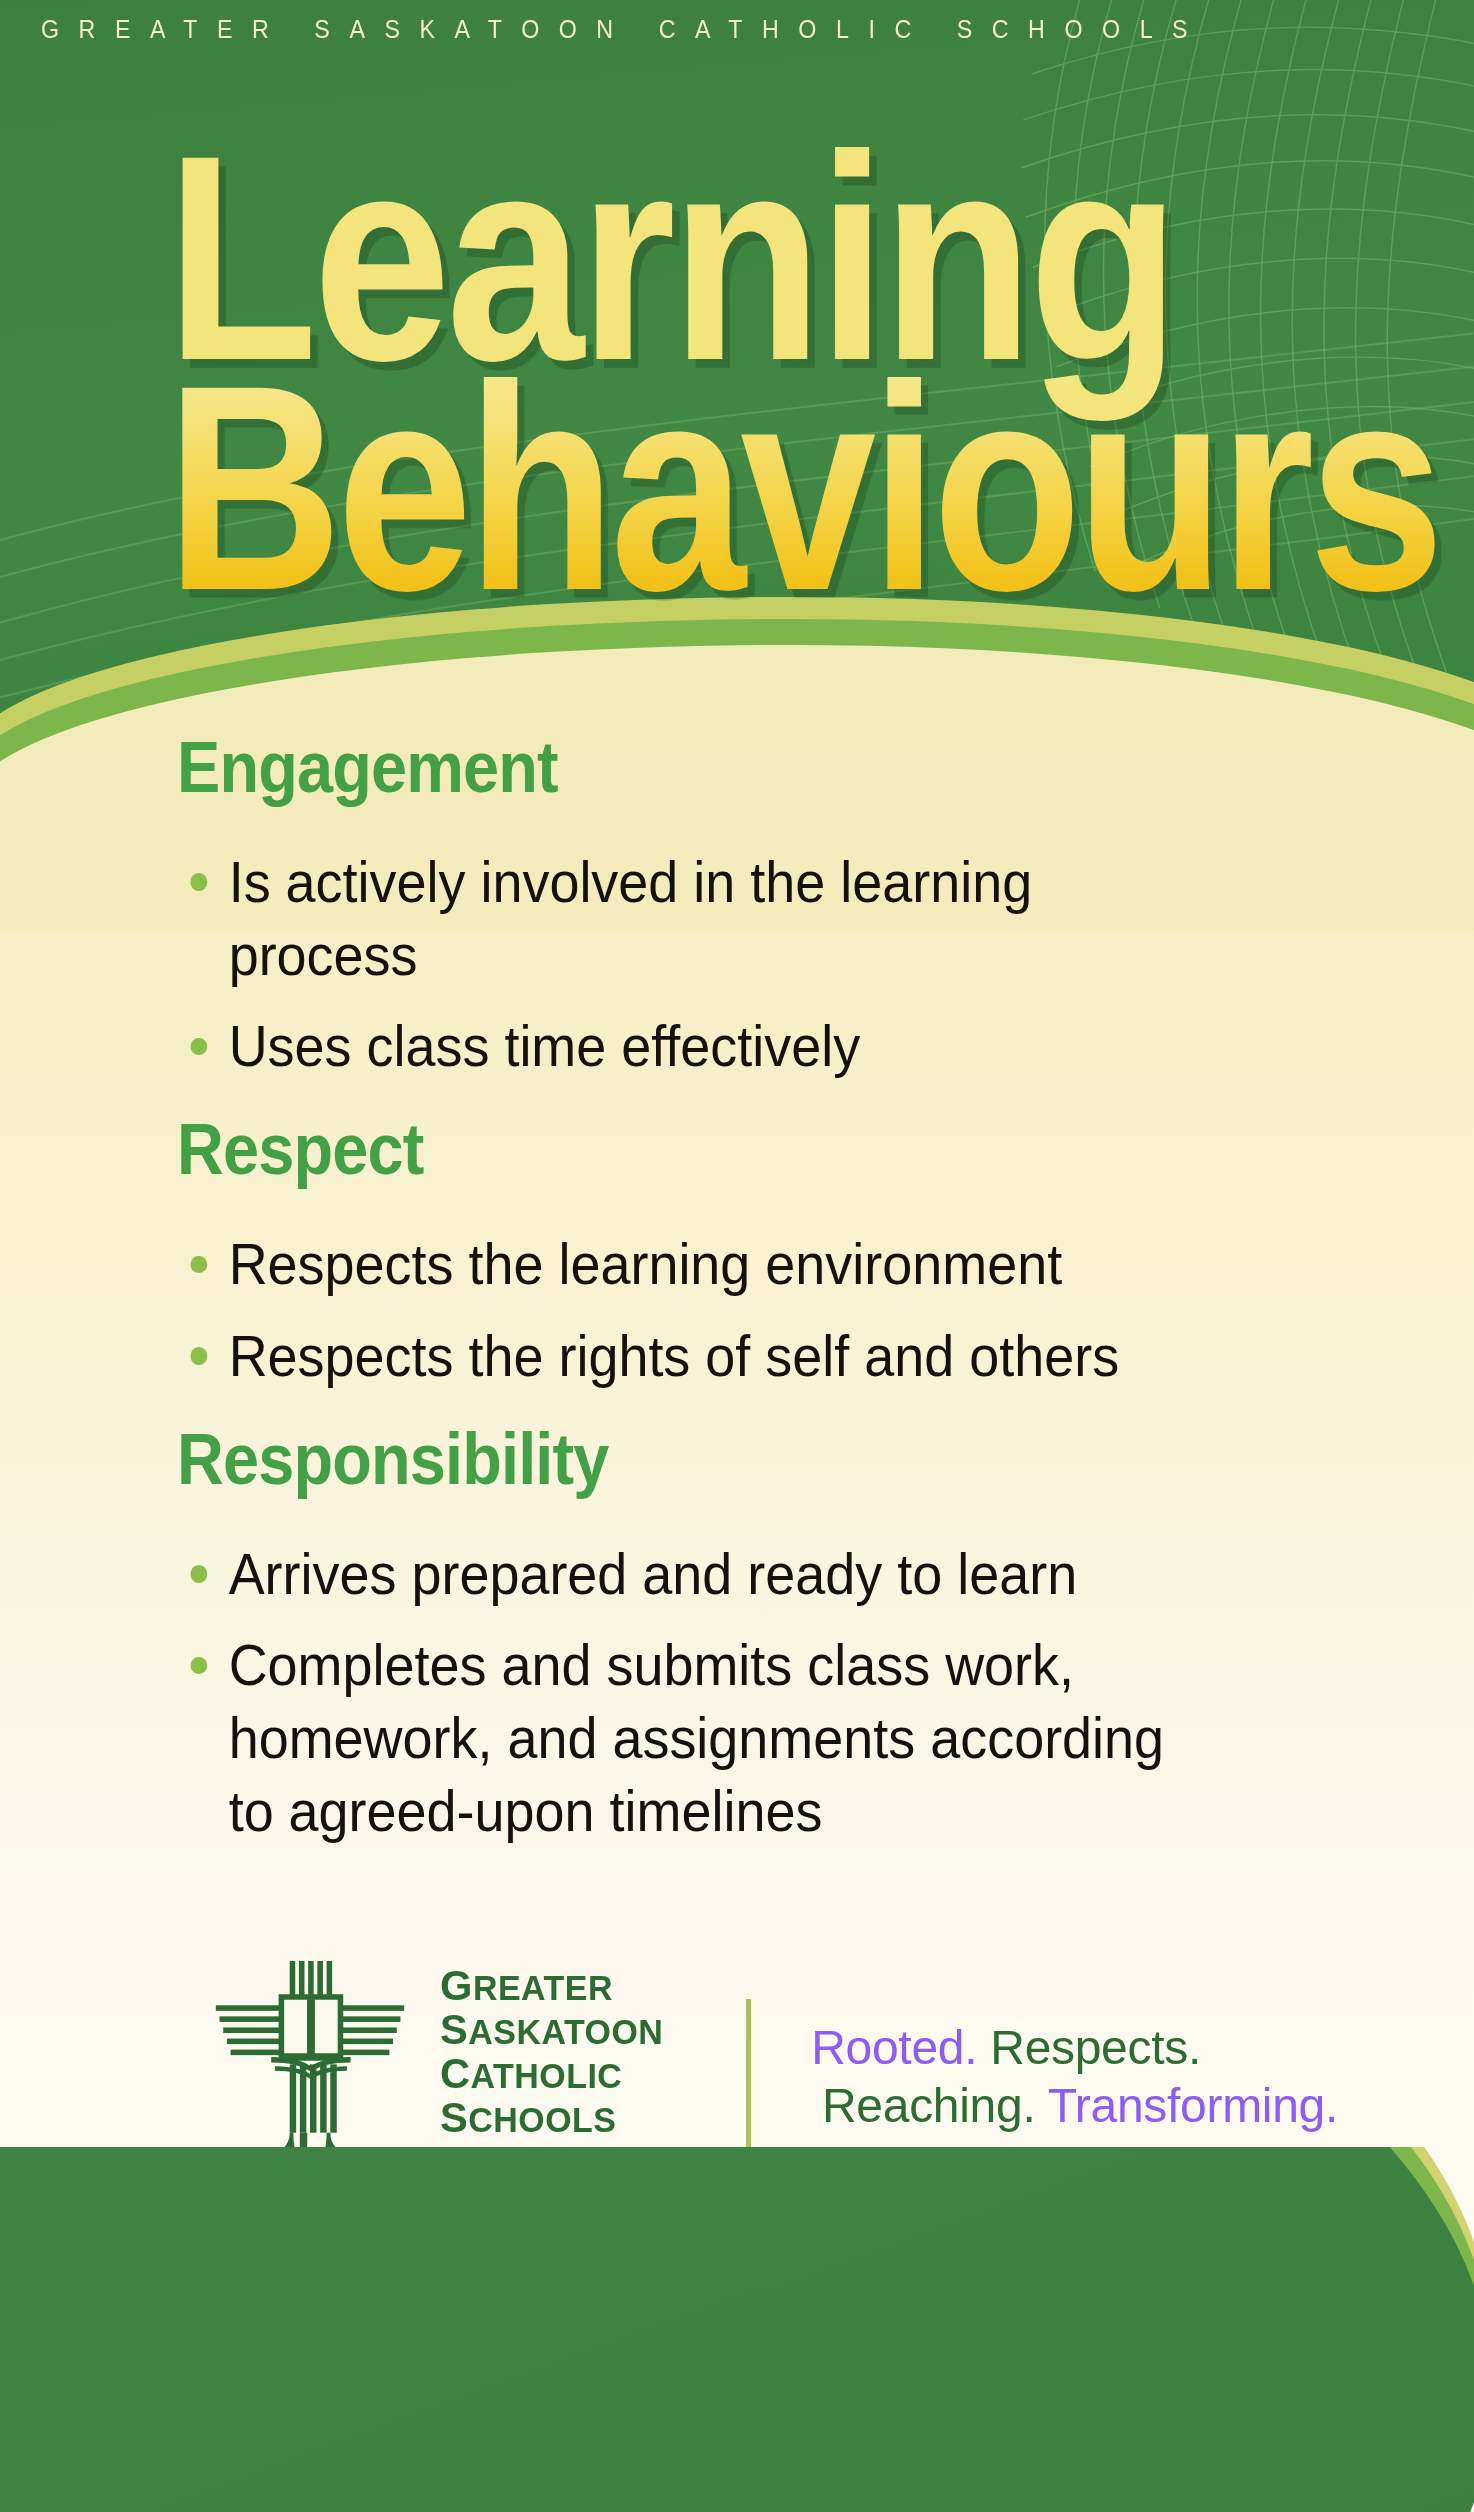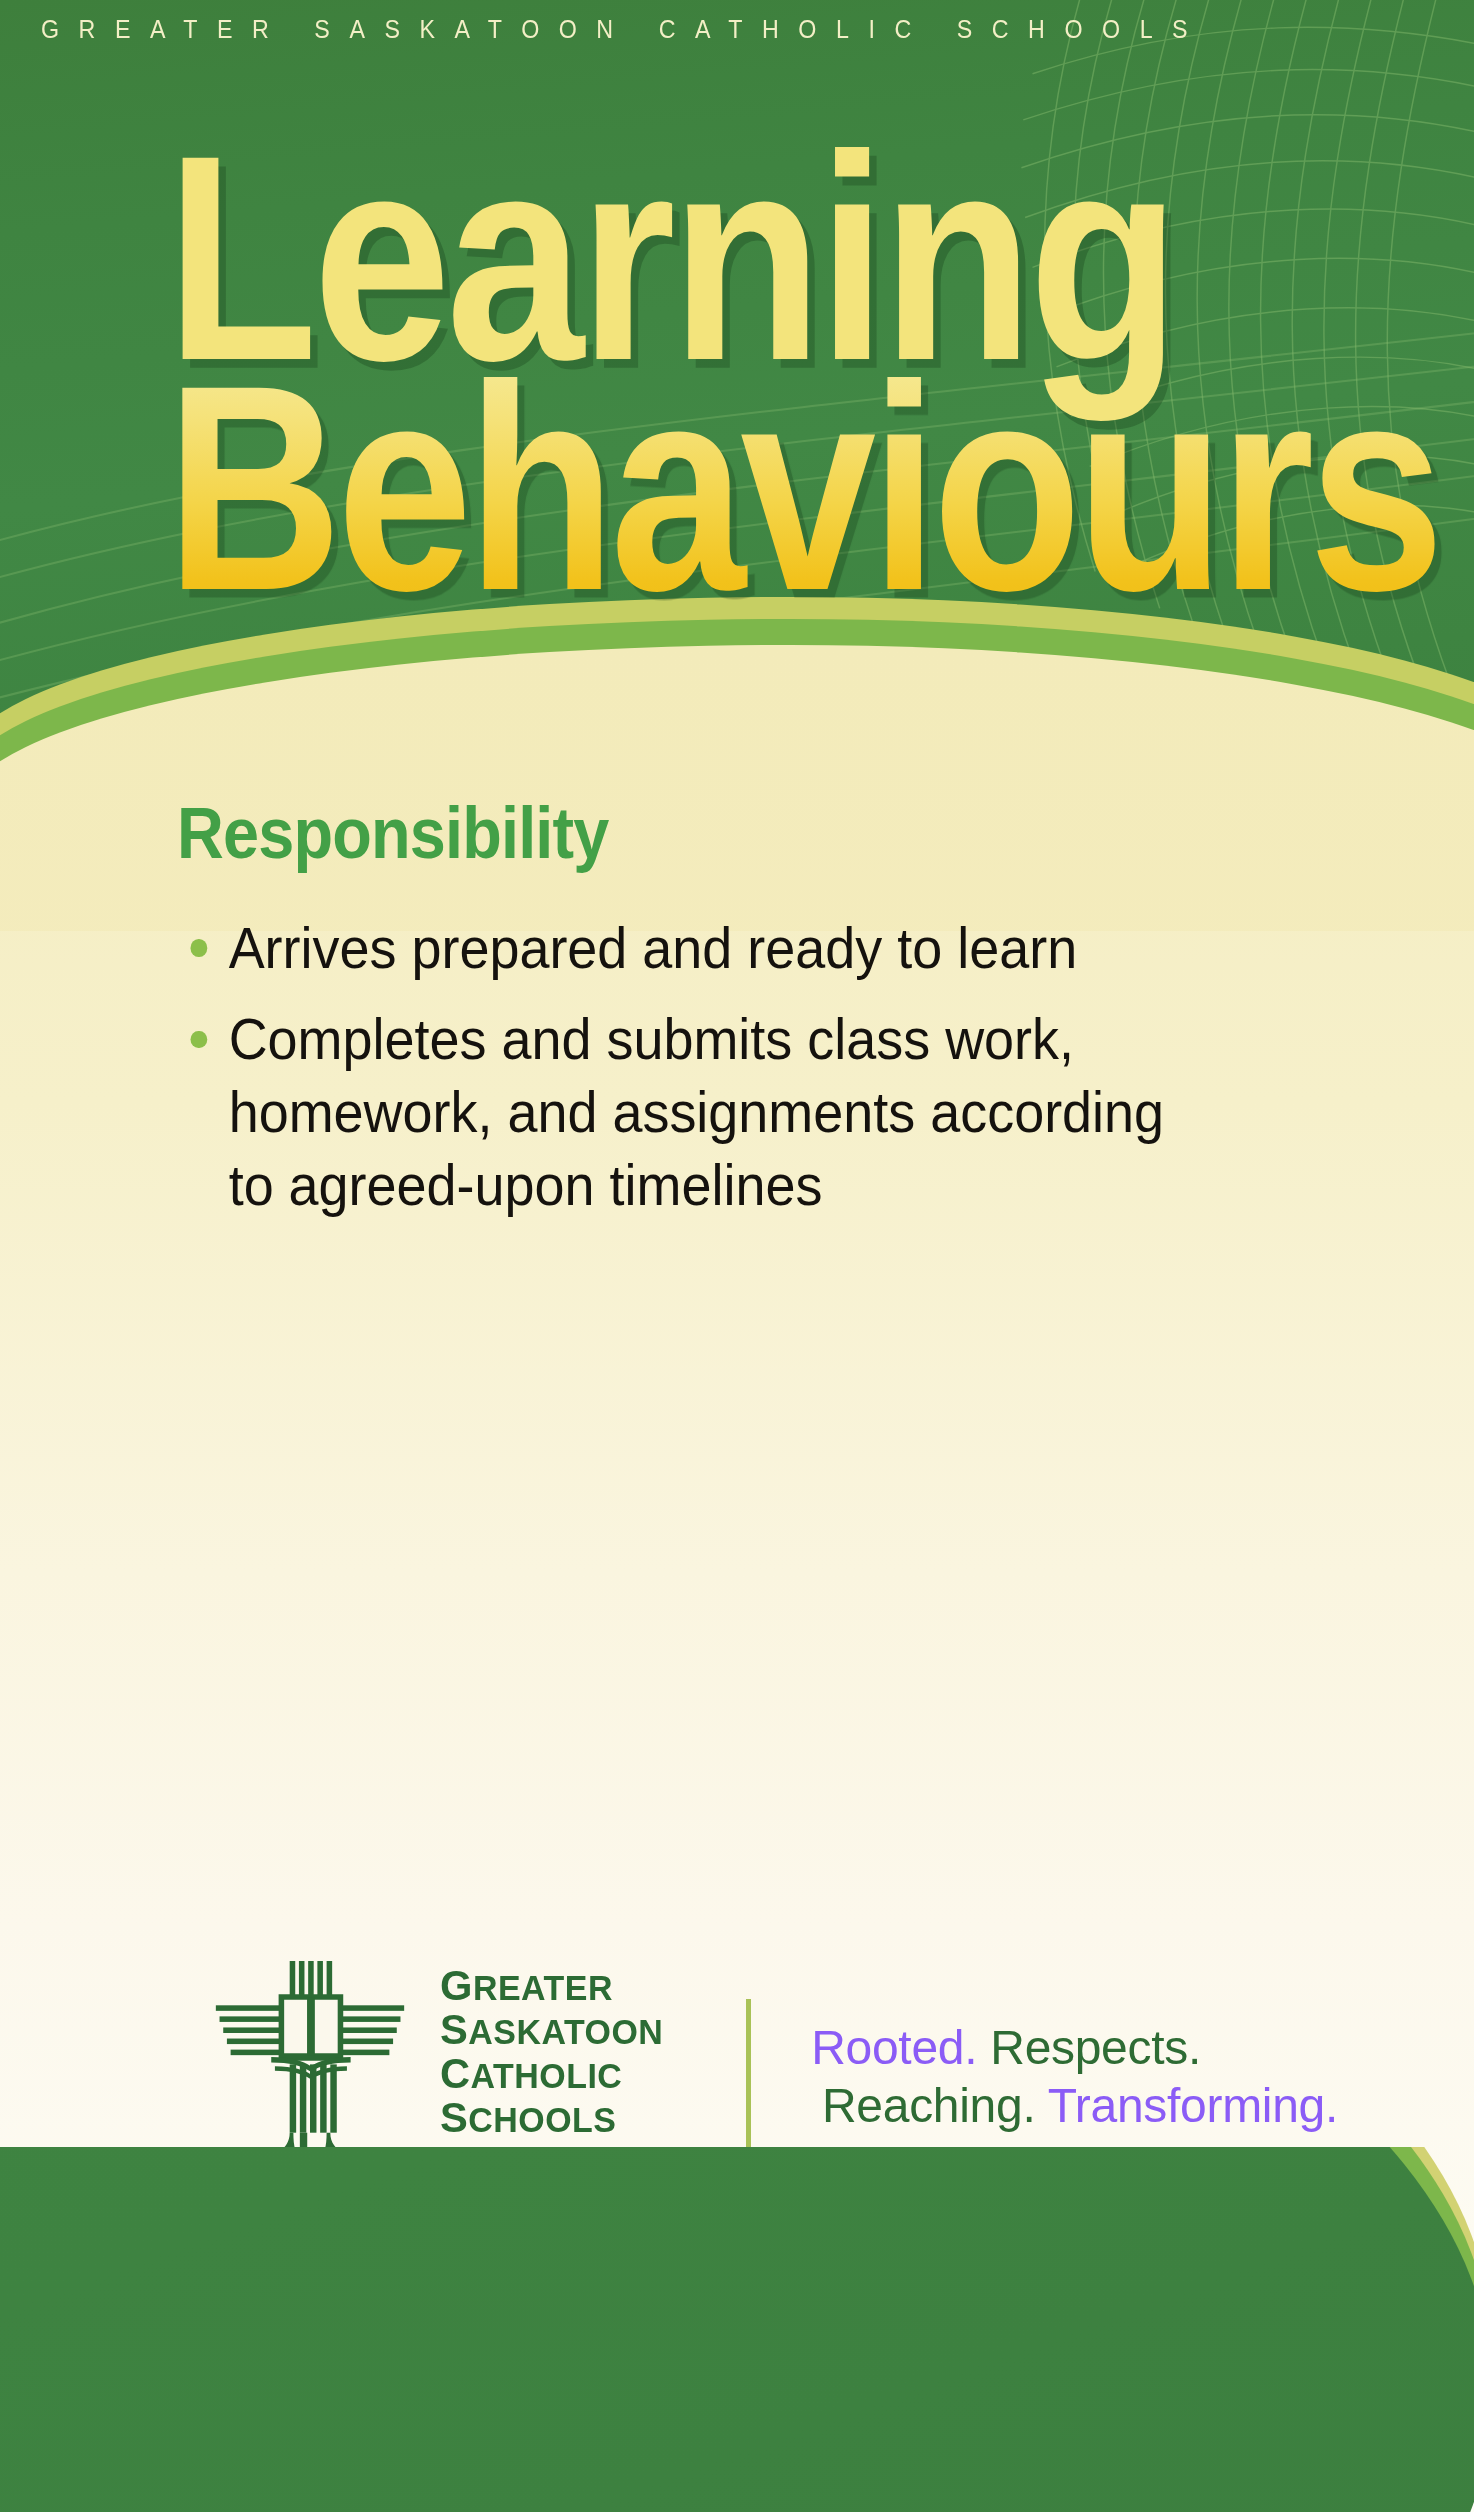--- a/index.html
+++ b/index.html
@@ -251,23 +251,53 @@
 
   <div class="kicker">GREATER SASKATOON CATHOLIC SCHOOLS</div>
 
   <div class="title-wrap">
     <div class="t-line t-learning">Learning</div>
     <div class="t-line t-behaviours">Behaviours</div>
   </div>
 
   <div class="content">
 
+    <div class="sec">
+      <div class="sec-title">Engagement</div>
+      <div class="sp-eng"></div>
+      <ul class="bullets">
+        <li class="bullet">
+          <span class="dot"></span>
+          <span>Is actively involved in the learning process</span>
+        </li>
+        <li class="sp-b"></li>
+        <li class="bullet">
+          <span class="dot"></span>
+          <span>Uses class time effectively</span>
+        </li>
+      </ul>
+    </div>
 
     <div class="sp-after-eng"></div>
 
+    <div class="sec">
+      <div class="sec-title">Respect</div>
+      <div class="sp-eng"></div>
+      <ul class="bullets">
+        <li class="bullet">
+          <span class="dot"></span>
+          <span>Respects the learning environment</span>
+        </li>
+        <li class="sp-b"></li>
+        <li class="bullet">
+          <span class="dot"></span>
+          <span>Respects the rights of self and others</span>
+        </li>
+      </ul>
+    </div>
 
     <div class="sp-after-eng"></div>
 
     <div class="sec">
       <div class="sec-title">Responsibility</div>
       <div class="sp-eng"></div>
       <ul class="bullets">
         <li class="bullet">
           <span class="dot"></span>
           <span>Arrives prepared and ready to learn</span>

